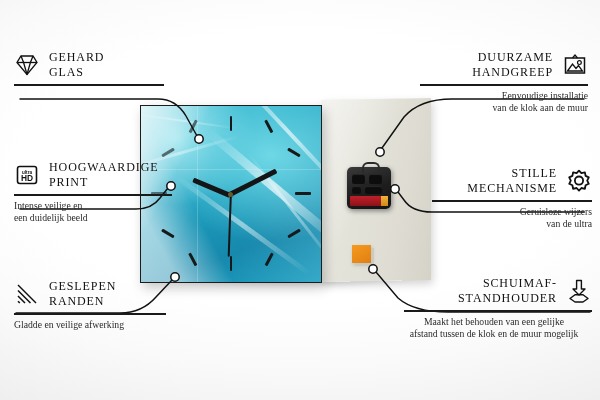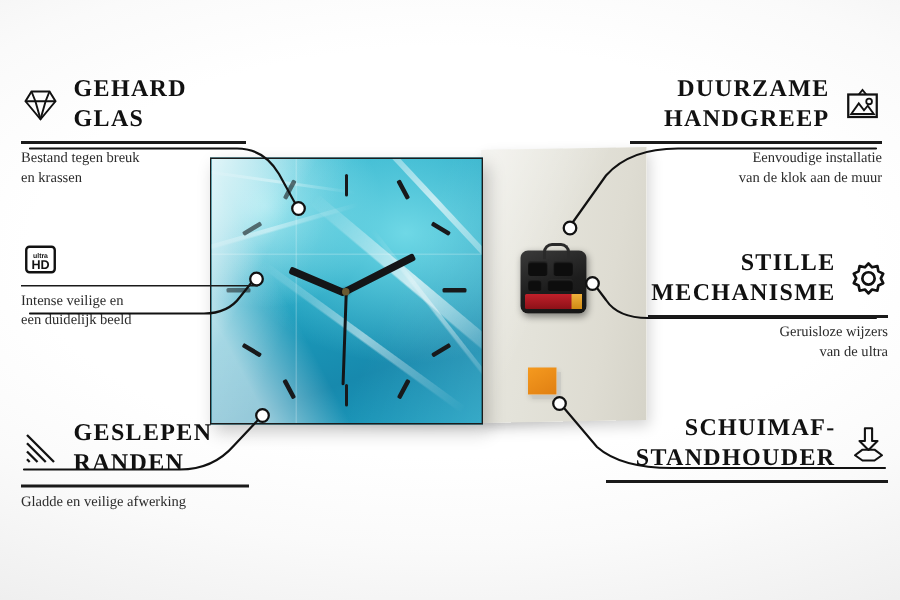--- a/index.html
+++ b/index.html
@@ -82,21 +82,21 @@
     position:absolute;left:128px;top:276px;width:316px;height:16px;
     background:radial-gradient(60% 100% at 50% 0%,rgba(0,0,0,.22),rgba(0,0,0,0) 72%);
     filter:blur(2px);
   }
 
   
   .feat{position:absolute;}
   .feat .head{display:flex;align-items:center;gap:9px;}
   .feat.right .head{flex-direction:row-reverse;}
   .title{
-    font-size:16px;font-weight:bold;letter-spacing:.9px;color:#111111;
+    font-size:12px;font-weight:normal;letter-spacing:.9px;color:#111111;
     line-height:1.26;text-transform:uppercase;white-space:pre-line;
   }
   .feat.right .title{text-align:right;}
   .rule{height:1.3px;background:#1a1a1a;margin-top:4px;}
   .sub{
     font-size:9.7px;color:#2b2b2b;line-height:1.33;margin-top:4px;white-space:pre-line;
   }
   .feat.right .sub{text-align:right;}
   .feat.center-sub .sub{text-align:center;}
   .ico{width:26px;height:26px;flex:0 0 26px;display:block;}
@@ -195,33 +195,33 @@
           <path d="M3 10.5 H23"></path>
               <path d="M7 4 L9.6 10.5 L13 22.5"></path>
               <path d="M19 4 L16.4 10.5 L13 22.5"></path>
         </g>
           </svg>
       </span>
       <div class="title">GEHARD
 GLAS</div>
     </div>
     <div class="rule" style="width:150px;"></div>
-    <div class="sub">Bestand tegen breuk
-en krassen</div>
   </div>
 
   <div class="feat" id="f-print">
     <div class="head">
       <span class="ico">
         <svg viewBox="0 0 26 26">
           <rect x="3.5" y="4.5" width="19" height="17" rx="2.2" fill="none" stroke="#111" stroke-width="1.6"></rect>
           <text x="13" y="12" text-anchor="middle" font-family="Liberation Sans, sans-serif" font-size="4.6" font-weight="bold" fill="#111">ultra</text>
           <text x="13" y="19.4" text-anchor="middle" font-family="Liberation Sans, sans-serif" font-size="8.4" font-weight="bold" fill="#111">HD</text>
         </svg>
       </span>
+      <div class="title">HOOGWAARDIGE
+PRINT</div>
     </div>
     <div class="rule" style="width:158px;"></div>
     <div class="sub">Intense veilige en
 een duidelijk beeld</div>
   </div>
 
   <div class="feat right" id="f-handgreep">
     <div class="head">
       <span class="ico">
         <svg viewBox="0 0 26 26">
@@ -283,15 +283,17 @@
           <g fill="none" stroke="#111" stroke-width="1.4" stroke-linejoin="round">
             <path d="M10.6 2.5 H15.4 V11 H19 L13 17 L7 11 H10.6 Z"></path>
             <path d="M4 20.5 L9 16.8 H17 L22 20.5 L17 24 H9 Z"></path>
           </g>
         </svg>
       </span>
       <div class="title">SCHUIMAF-
 STANDHOUDER</div>
     </div>
     <div class="rule" style="width:188px;margin-left:auto;"></div>
+    <div class="sub">Maakt het behouden van een gelijke
+afstand tussen de klok en de muur mogelijk</div>
   </div>
 
 </div>
 
 </body></html>

